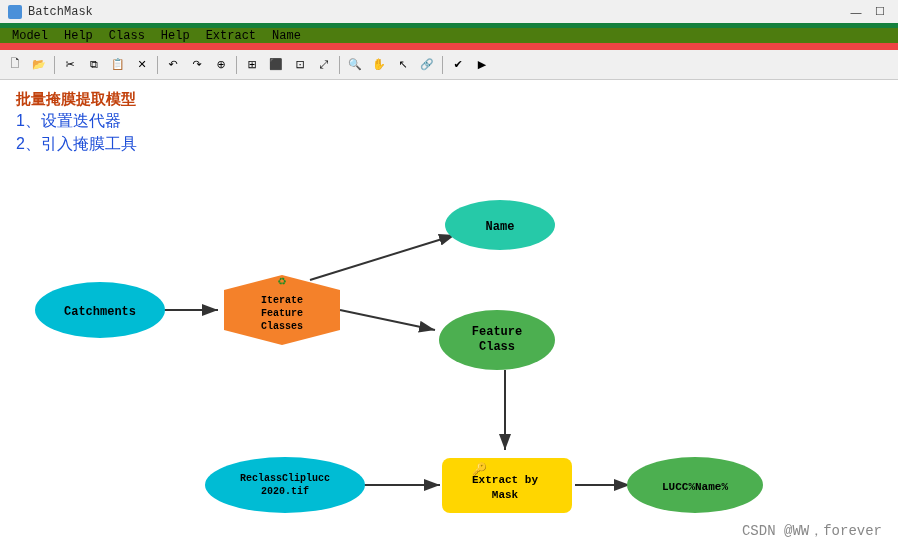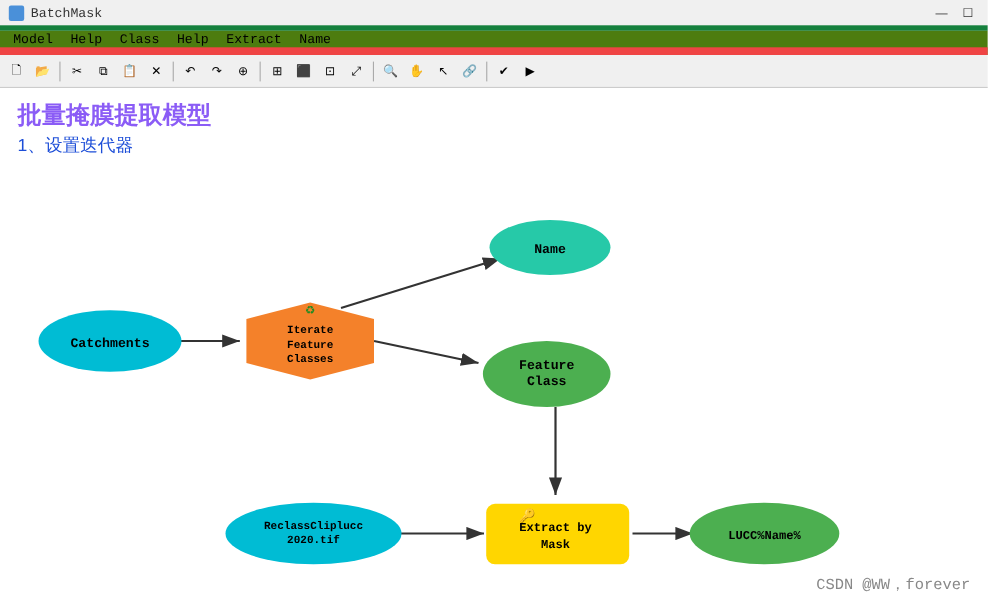--- a/index.html
+++ b/index.html
@@ -103,23 +103,23 @@
       background: #ffffff;
     }
 
     
     .annotation {
       position: absolute;
       left: 16px;
       top: 10px;
     }
     .annotation-title {
-      font-size: 22px;
+      font-size: 15px;
       font-weight: bold;
-      color: #8b5cf6;
+      color: #c2410c;
       font-family: 'SimHei', 'Microsoft YaHei', sans-serif;
     }
     .annotation-item {
       font-size: 16px;
       color: #1d4ed8;
       font-family: 'SimHei', 'Microsoft YaHei', sans-serif;
       margin-top: 2px;
     }
 
     
@@ -187,20 +187,21 @@
   <div class="toolbar-sep"></div>
   <button class="toolbar-btn">✔</button>
   <button class="toolbar-btn">▶</button>
 </div>
 
 <div class="main-content">
 
   <div class="annotation">
     <div class="annotation-title">批量掩膜提取模型</div>
     <div class="annotation-item">1、设置迭代器</div>
+    <div class="annotation-item">2、引入掩膜工具</div>
   </div>
 
   <svg class="diagram-svg" viewBox="0 0 898 470">
 
     <defs>
       <marker id="arrowhead" markerWidth="8" markerHeight="6" refX="8" refY="3" orient="auto">
         <polygon points="0 0, 8 3, 0 6" fill="#333"></polygon>
       </marker>
     </defs>
 

